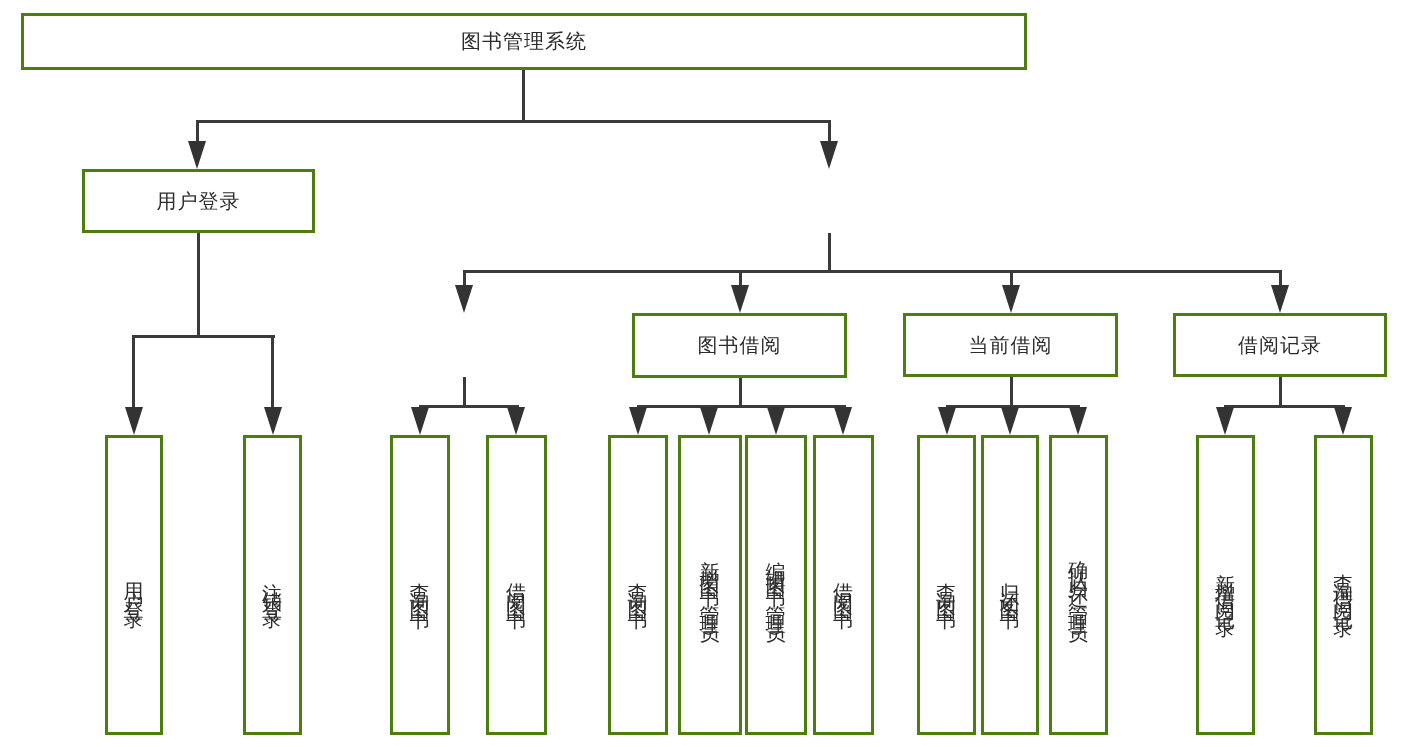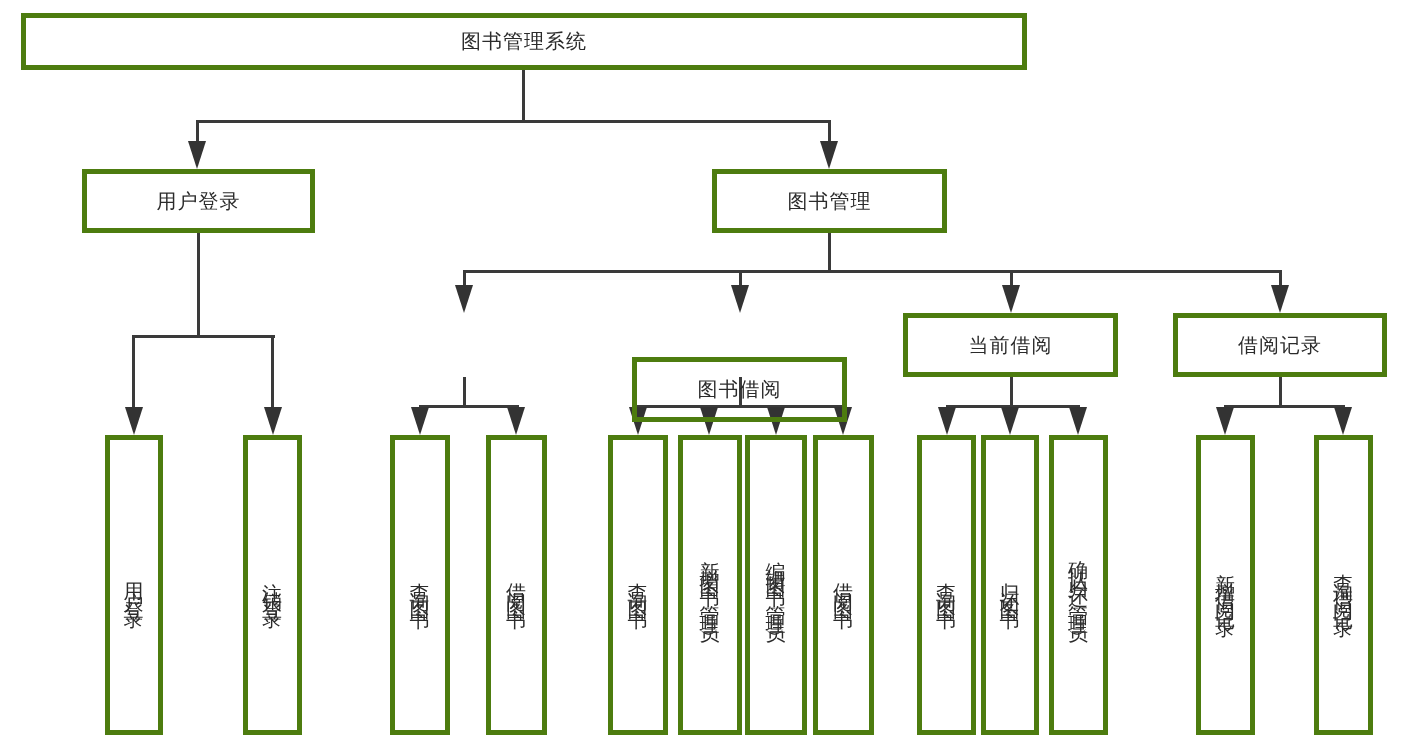--- a/index.html
+++ b/index.html
@@ -6,21 +6,21 @@
   #canvas{
     position:relative;
     width:1405px;height:747px;
     background:#ffffff;
     font-family:"Liberation Sans","DejaVu Sans",sans-serif;
     color:#2b2b2b;
     overflow:hidden;
   }
   .box{
     position:absolute;
-    border:5px solid #4d7c0f;
+    border:3px solid #4d7c0f;
     box-sizing:border-box;
     background:transparent;
     display:flex;align-items:center;justify-content:center;text-align:center;
   }
   .hlabel{
     font-size:20px;
     letter-spacing:1px;
     white-space:nowrap;
   }
   .vlabel{
@@ -101,25 +101,22 @@
   <div class="ar" style="left:1216px;top:407px;"></div>
   <div class="ar" style="left:1334px;top:407px;"></div>
 
   <div class="box" style="left:21px;top:13px;width:1006px;height:57px;">
     <span class="hlabel">图书管理系统</span>
   </div>
 
   <div class="box" style="left:82px;top:169px;width:233px;height:64px;">
     <span class="hlabel">用户登录</span>
   </div>
-  <div class="box" style="left:712px;top:169px;width:235px;height:64px;">
-    <span class="hlabel">图书管理</span>
-  </div>
 
-  <div class="box" style="left:632px;top:313px;width:215px;height:65px;margin-top:44px;">
+  <div class="box" style="left:632px;top:313px;width:215px;height:65px;">
     <span class="hlabel">图书借阅</span>
   </div>
   <div class="box" style="left:1173px;top:313px;width:214px;height:64px;">
     <span class="hlabel">借阅记录</span>
   </div>
   <div class="box" style="left:903px;top:313px;width:215px;height:64px;">
     <span class="hlabel">当前借阅</span>
   </div>
 
   <div class="box" style="left:105px;top:435px;width:58px;height:300px;">

